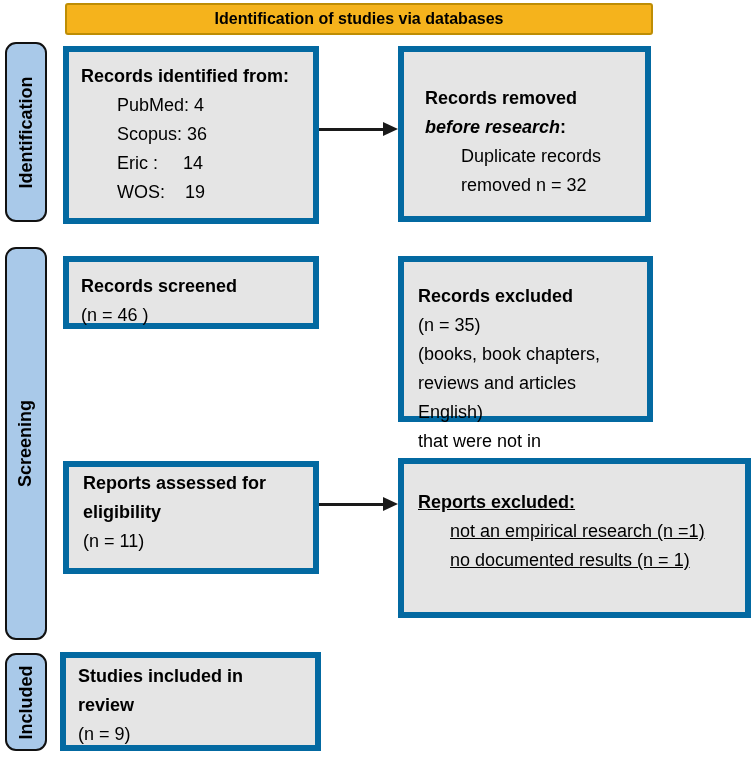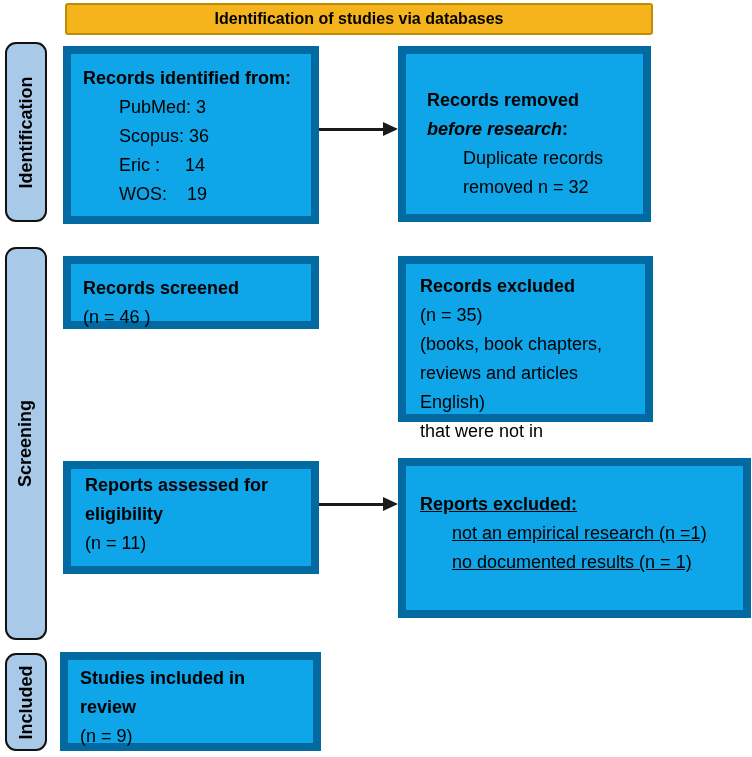--- a/index.html
+++ b/index.html
@@ -46,34 +46,34 @@
     font-weight: bold;
     font-size: 18px;
   }
   .stage-identification { top: 42px;  height: 180px; }
   .stage-screening      { top: 247px; height: 393px; }
   .stage-included       { top: 653px; height: 98px;  }
 
   
   .box {
     position: absolute;
-    background: #0ea5e9;
-    border: 8px solid #0369a1;
+    background: #e5e5e5;
+    border: 6px solid #0369a1;
     font-size: 18px;
     line-height: 29px;
   }
   .box .bold   { font-weight: bold; }
   .box .italic { font-style: italic; }
   .box .indent { padding-left: 36px; }
   .box .pre    { white-space: pre; }
 
   .box1 { left: 63px;  top: 46px;  width: 256px; height: 178px; padding: 10px 12px; }
   .box2 { left: 398px; top: 46px;  width: 253px; height: 176px; padding: 32px 10px 10px 21px; }
   .box3 { left: 63px;  top: 256px; width: 256px; height: 73px;  padding: 10px 12px; }
-  .box4 { left: 398px; top: 256px; width: 255px; height: 166px; padding: 8px 10px 10px 14px; }
+  .box4 { left: 398px; top: 256px; width: 255px; height: 166px; padding: 20px 10px 10px 14px; }
   .box5 { left: 63px;  top: 461px; width: 256px; height: 113px; padding: 2px 12px 10px 14px; }
   .box6 { left: 398px; top: 458px; width: 353px; height: 160px; padding: 24px 8px 10px 14px; text-decoration: underline; }
   .box6 .indent { padding-left: 32px; }
   .box7 { left: 60px;  top: 652px; width: 261px; height: 99px;  padding: 4px 12px; }
 
   
   .arrow-line {
     position: absolute;
     height: 2.5px;
     background: #1a1a1a;
@@ -104,21 +104,21 @@
   </div>
   <div class="stage stage-screening">
     <span class="vtext">Screening</span>
   </div>
   <div class="stage stage-included">
     <span class="vtext">Included</span>
   </div>
 
   <div class="box box1">
     <div class="bold">Records identified from:</div>
-    <div class="indent pre">PubMed: 3</div>
+    <div class="indent pre">PubMed: 4</div>
     <div class="indent pre">Scopus: 36</div>
     <div class="indent pre">Eric :     14</div>
     <div class="indent pre">WOS:    19</div>
   </div>
 
   <div class="box box2">
     <div class="bold">Records removed</div>
     <div><span class="bold italic">before research</span><span class="bold">:</span></div>
     <div class="indent">Duplicate records</div>
     <div class="indent">removed n = 32</div>

